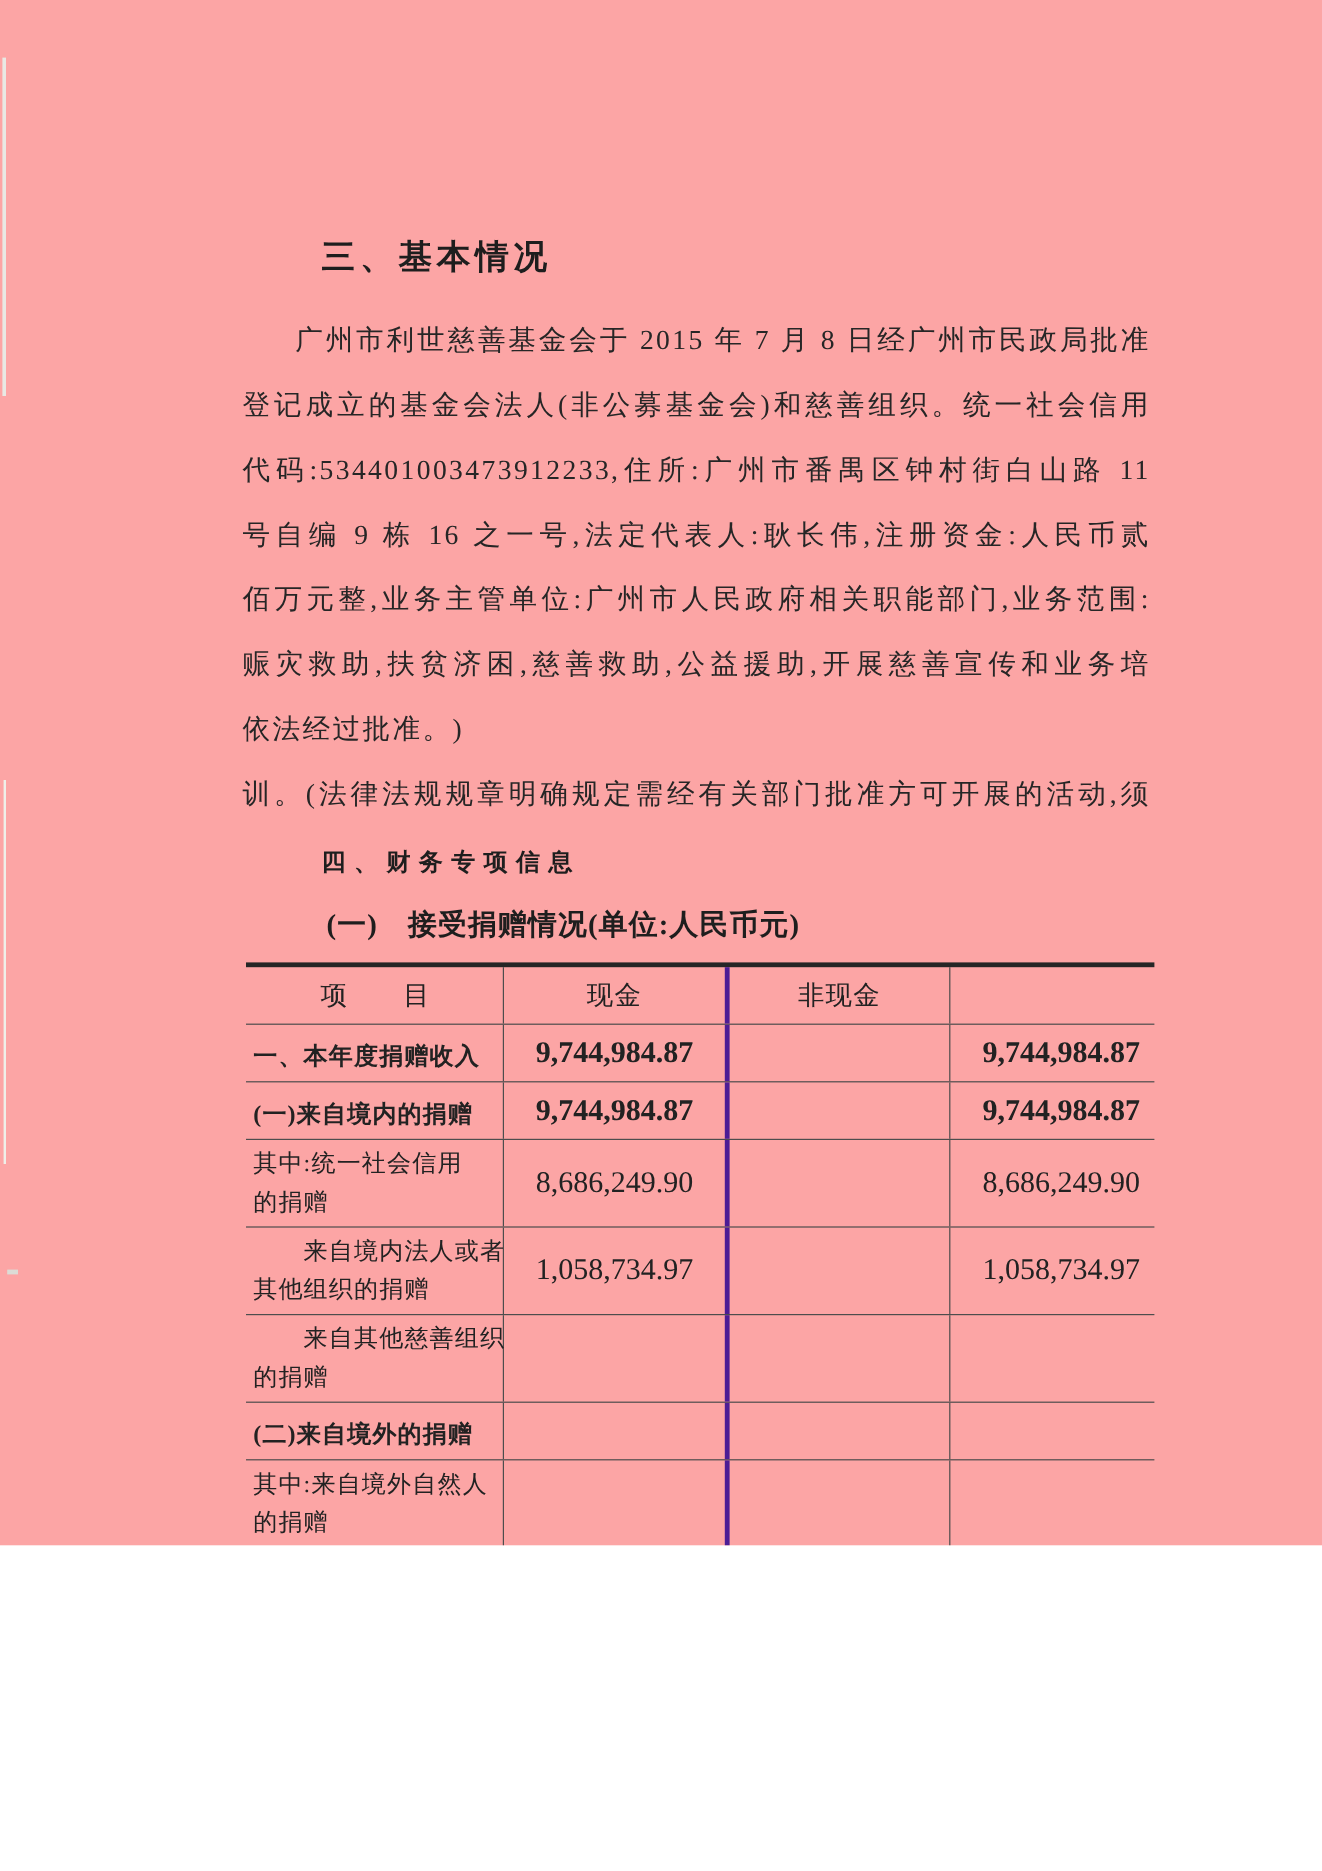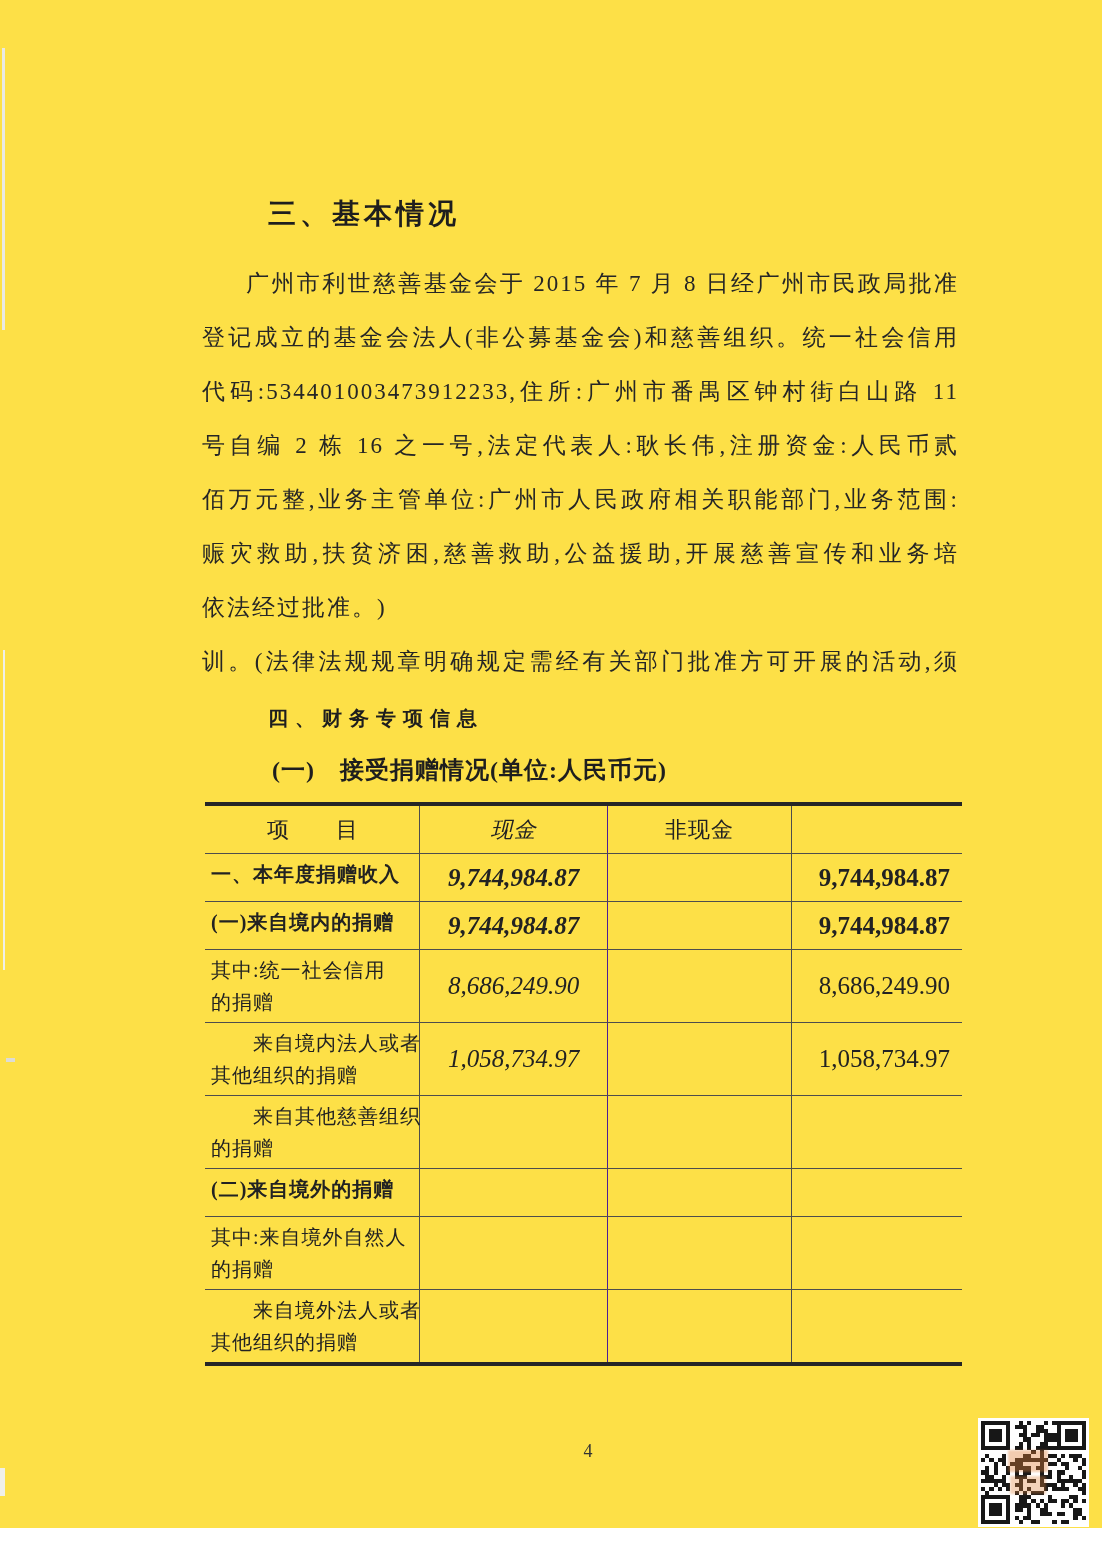--- a/index.html
+++ b/index.html
@@ -1,20 +1,20 @@
 <!DOCTYPE html>
 <html><head>
 <meta charset="utf-8">
 <style>
   * { margin:0; padding:0; box-sizing:border-box; }
   html,body { background:#ffffff; }
   .page {
     position:relative;
-    width:1102px; height:1528px;
-    background:#fde047;
+    width:1102px; height:1288px;
+    background:#fca5a5;
     overflow:hidden;
     font-family:"Liberation Serif", serif;
     color:#2b2b2b;
   }
   
   .streak1 { position:absolute; left:2px; top:48px; width:3px; height:282px; background:#e9e9e4; }
   .streak2 { position:absolute; left:3px; top:650px; width:2px; height:320px; background:#efefe9; }
   .mark1   { position:absolute; left:6px; top:1058px; width:9px; height:4px; background:#dcdcd6; }
   .mark2   { position:absolute; left:0;  top:1468px; width:5px; height:28px; background:#f0f0ea; }
 
@@ -45,22 +45,22 @@
   
   .tbl {
     width:757px; margin:16px 0 0 3px;
     border-top:4px solid #262626;
     border-bottom:4px solid #262626;
   }
   .tr { display:flex; border-bottom:1px solid #4d4d4d; }
   .tr:last-child { border-bottom:none; }
   .td { display:flex; align-items:center; }
   .c1 { width:215px; border-right:1px solid #4d4d4d; padding:4px 4px 4px 6px;
-        flex-direction:column; justify-content:flex-start; align-items:stretch; }
-  .c2 { width:188px; border-right:1px solid #4c1d95; justify-content:center;font-style:italic; }
+        flex-direction:column; justify-content:flex-end; align-items:stretch; }
+  .c2 { width:188px; border-right:4px solid #4c1d95; justify-content:center; }
   .c3 { width:184px; border-right:1px solid #4d4d4d; justify-content:center; }
   .c4 { flex:1; justify-content:flex-end; padding-right:12px; }
   .tr.head  { min-height:48px; }
   .tr.rsm   { min-height:48px; }
   .tr.rlg   { min-height:68px; }
   .tr.rlast { min-height:72px; }
   .th { font-size:22px; letter-spacing:1px; color:#222;
         justify-content:center; align-items:center; flex-direction:row; }
   .c1.th { align-items:center; }
   .lbl { font-size:20px; line-height:32px; white-space:nowrap; color:#222; letter-spacing:1px; }
@@ -102,21 +102,21 @@
   <div class="mark2"></div>
 
   <div class="content">
 
     <div class="h1">三、基本情况</div>
 
     <div class="para">
       <div class="pline first">广州市利世慈善基金会于 2015 年 7 月 8 日经广州市民政局批准</div>
       <div class="pline">登记成立的基金会法人(非公募基金会)和慈善组织。统一社会信用</div>
       <div class="pline">代码:534401003473912233,住所:广州市番禺区钟村街白山路 11</div>
-      <div class="pline">号自编 2 栋 16 之一号,法定代表人:耿长伟,注册资金:人民币贰</div>
+      <div class="pline">号自编 9 栋 16 之一号,法定代表人:耿长伟,注册资金:人民币贰</div>
       <div class="pline">佰万元整,业务主管单位:广州市人民政府相关职能部门,业务范围:</div>
       <div class="pline">赈灾救助,扶贫济困,慈善救助,公益援助,开展慈善宣传和业务培</div>
       <div class="pline last">依法经过批准。)</div>
       <div class="pline">训。(法律法规规章明确规定需经有关部门批准方可开展的活动,须</div>
     </div>
 
     <div class="h2">四、财务专项信息</div>
     <div class="h3">(一)　接受捐赠情况(单位:人民币元)</div>
 
     <div class="tbl">

